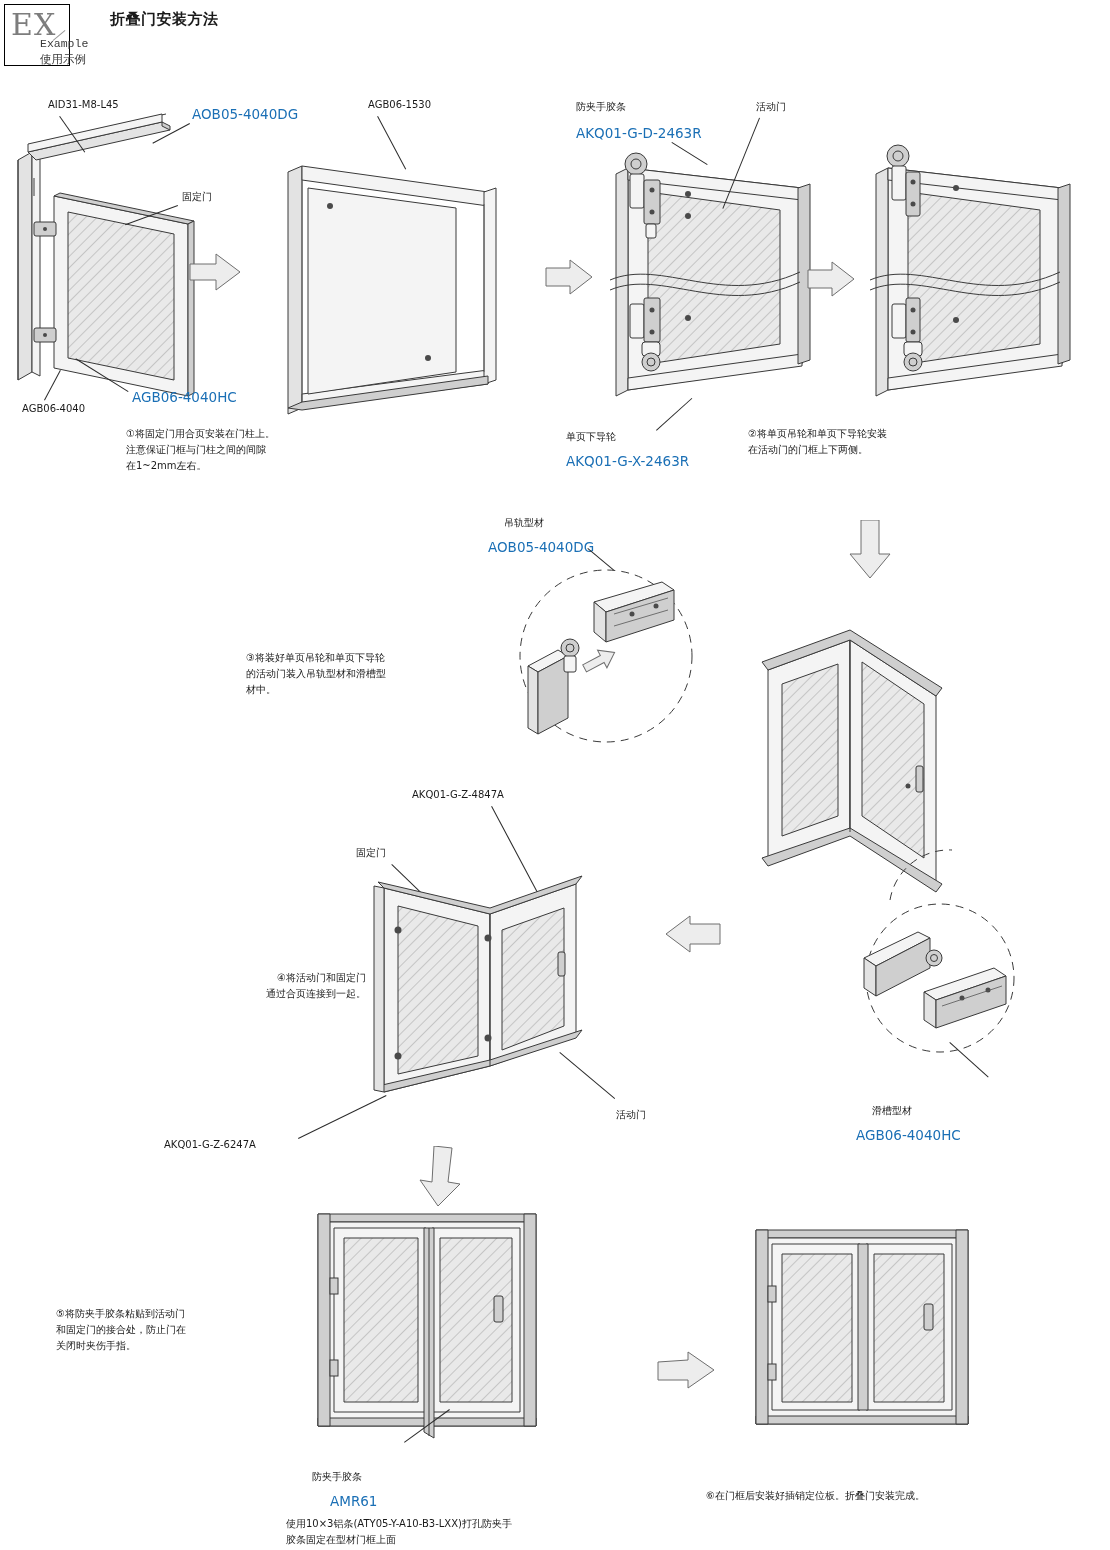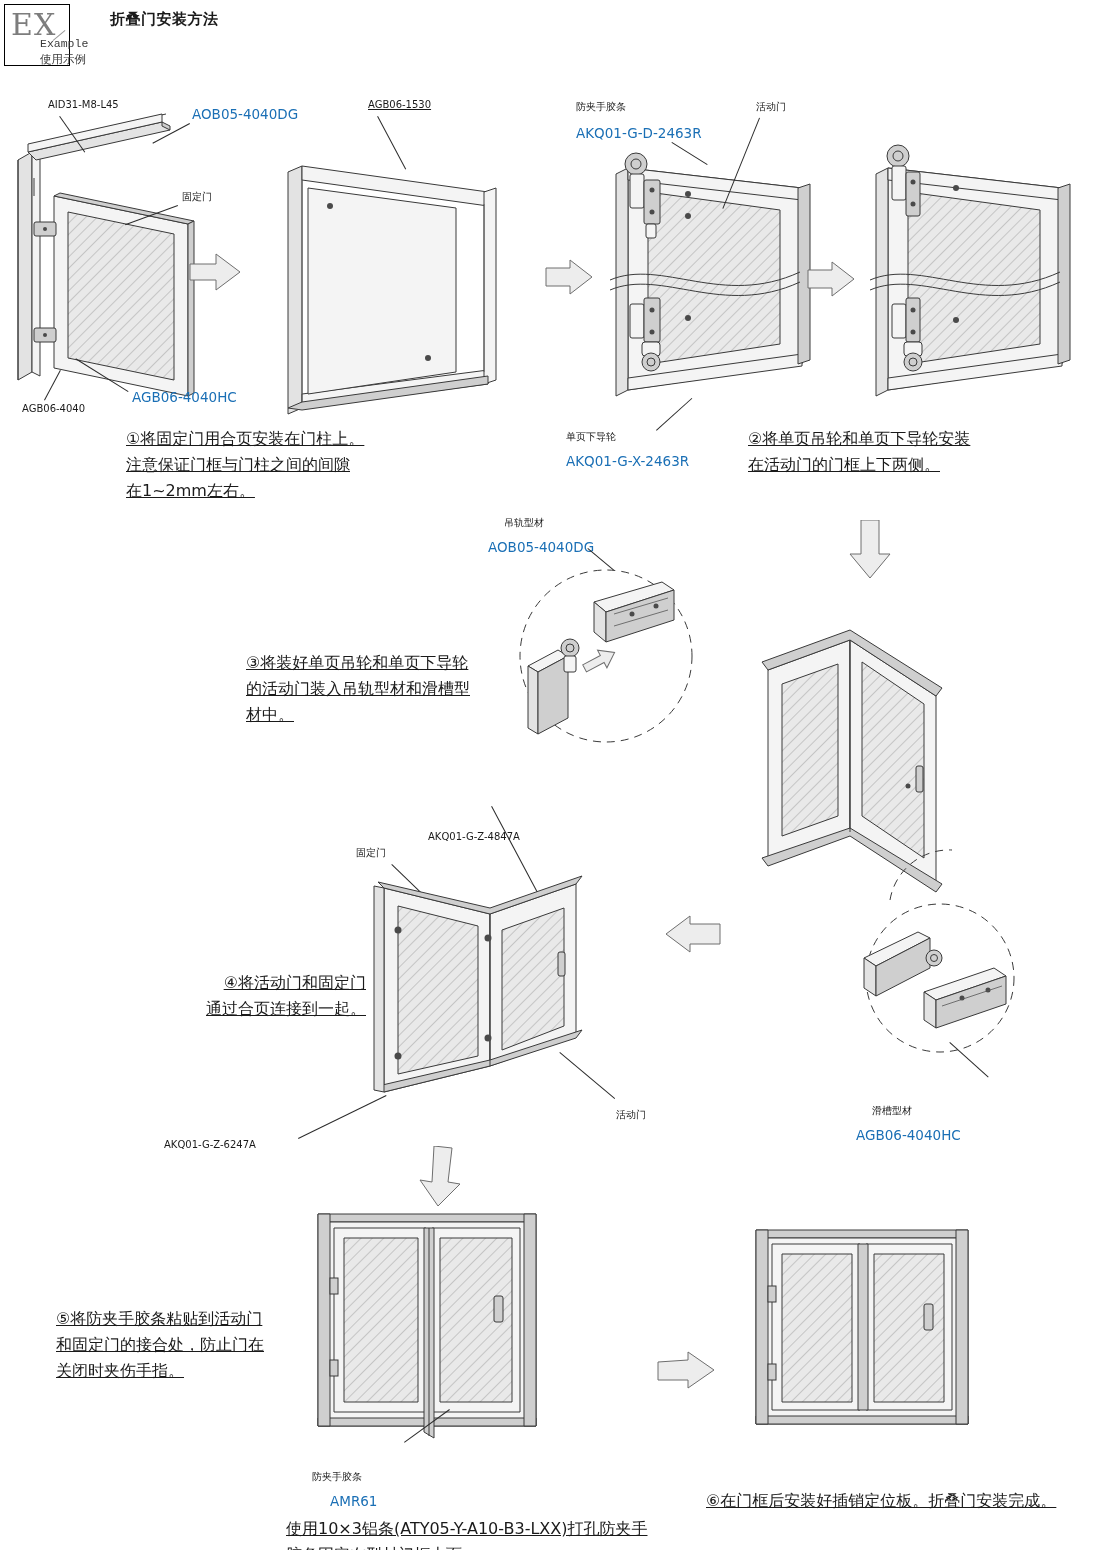--- a/index.html
+++ b/index.html
@@ -8,21 +8,21 @@
     width:1110px; height:1550px; position:relative;
     background:#ffffff;
     font-family:"DejaVu Sans", sans-serif;
     color:#1a1a1a;
     overflow:hidden;
   }
   .abs { position:absolute; }
   .lbl { font-size:10px; line-height:1.45; white-space:pre; color:#1a1a1a; }
   .code { font-size:13.5px; line-height:1.45; white-space:pre; color:#1a6fb5; }
   .title { font-size:15px; font-weight:bold; letter-spacing:0.5px; }
-  .para { font-size:16px; line-height:1.62; white-space:pre-wrap;text-decoration:underline; }
+  .para { font-size:10px; line-height:1.62; white-space:pre-wrap; }
 
   
   #ex-badge { left:4px; top:4px; width:66px; height:62px; border:1px solid #000000; }
   #ex-badge .ex { font-family:"DejaVu Serif", serif; font-size:30px; color:#7d7d7d; letter-spacing:1px;
                   position:absolute; left:6px; top:2px; }
   #ex-badge .slash { position:absolute; left:46px; top:30px; width:16px; height:1px; background:#9a9a9a;
                      transform:rotate(-40deg); }
   #ex-sub { left:40px; top:36px; font-size:11.5px; line-height:1.35; color:#3a3a3a; white-space:pre;font-family:Liberation Mono, monospace; }
 
   
@@ -116,21 +116,21 @@
   </g>
 </svg>
 </div>
 
 <div class="abs lbl" style="left:48px; top:98px;">AID31-M8-L45</div>
 <div class="abs ln" style="left:60px; top:116px; width:44px; transform:rotate(55deg);"></div>
 
 <div class="abs code" style="left:192px; top:105px;">AOB05-4040DG</div>
 <div class="abs ln" style="left:190px; top:124px; width:42px; transform:rotate(152deg);"></div>
 
-<div class="abs lbl" style="left:368px; top:98px;text-decoration:underline;">AGB06-1530</div>
+<div class="abs lbl" style="left:368px; top:98px;">AGB06-1530</div>
 <div class="abs ln" style="left:378px; top:116px; width:60px; transform:rotate(62deg);"></div>
 
 <div class="abs lbl" style="left:182px; top:190px;">固定门</div>
 <div class="abs ln" style="left:178px; top:206px; width:56px; transform:rotate(160deg);"></div>
 
 <div class="abs lbl" style="left:22px; top:402px;">AGB06-4040</div>
 <div class="abs ln" style="left:44px; top:400px; width:34px; transform:rotate(-62deg);"></div>
 
 <div class="abs code" style="left:132px; top:388px;">AGB06-4040HC</div>
 <div class="abs ln" style="left:128px; top:392px; width:62px; transform:rotate(-148deg);"></div>
@@ -289,21 +289,21 @@
 
   <line class="thin" x1="110" y1="40" x2="110" y2="232"></line>
 
   <rect class="metal3" x="176" y="166" width="7" height="26" rx="2"></rect>
   <circle class="dot" cx="168" cy="186" r="2.5"></circle>
 
   <path class="dashc" d="M150 300 A60 60 0 0 1 212 250"></path>
 </svg>
 </div>
 
-<div class="abs lbl" style="left:428px; top:788px;margin-top:42px;">AKQ01-G-Z-4847A</div>
+<div class="abs lbl" style="left:412px; top:788px;">AKQ01-G-Z-4847A</div>
 <div class="abs ln" style="left:492px; top:806px; width:138px; transform:rotate(62deg);"></div>
 
 <div class="abs lbl" style="left:356px; top:846px;">固定门</div>
 <div class="abs ln" style="left:392px; top:864px; width:58px; transform:rotate(44deg);"></div>
 
 <div class="art" style="left:370px; top:860px;">
 <svg width="260" height="260" viewBox="0 0 260 260">
 
   <path class="metal2" d="M14 28 L120 54 L120 206 L14 232 Z"></path>
   <path fill="url(#hatchPat)" stroke="#3a3a3a" stroke-width="1" d="M28 46 L108 66 L108 196 L28 214 Z"></path>

